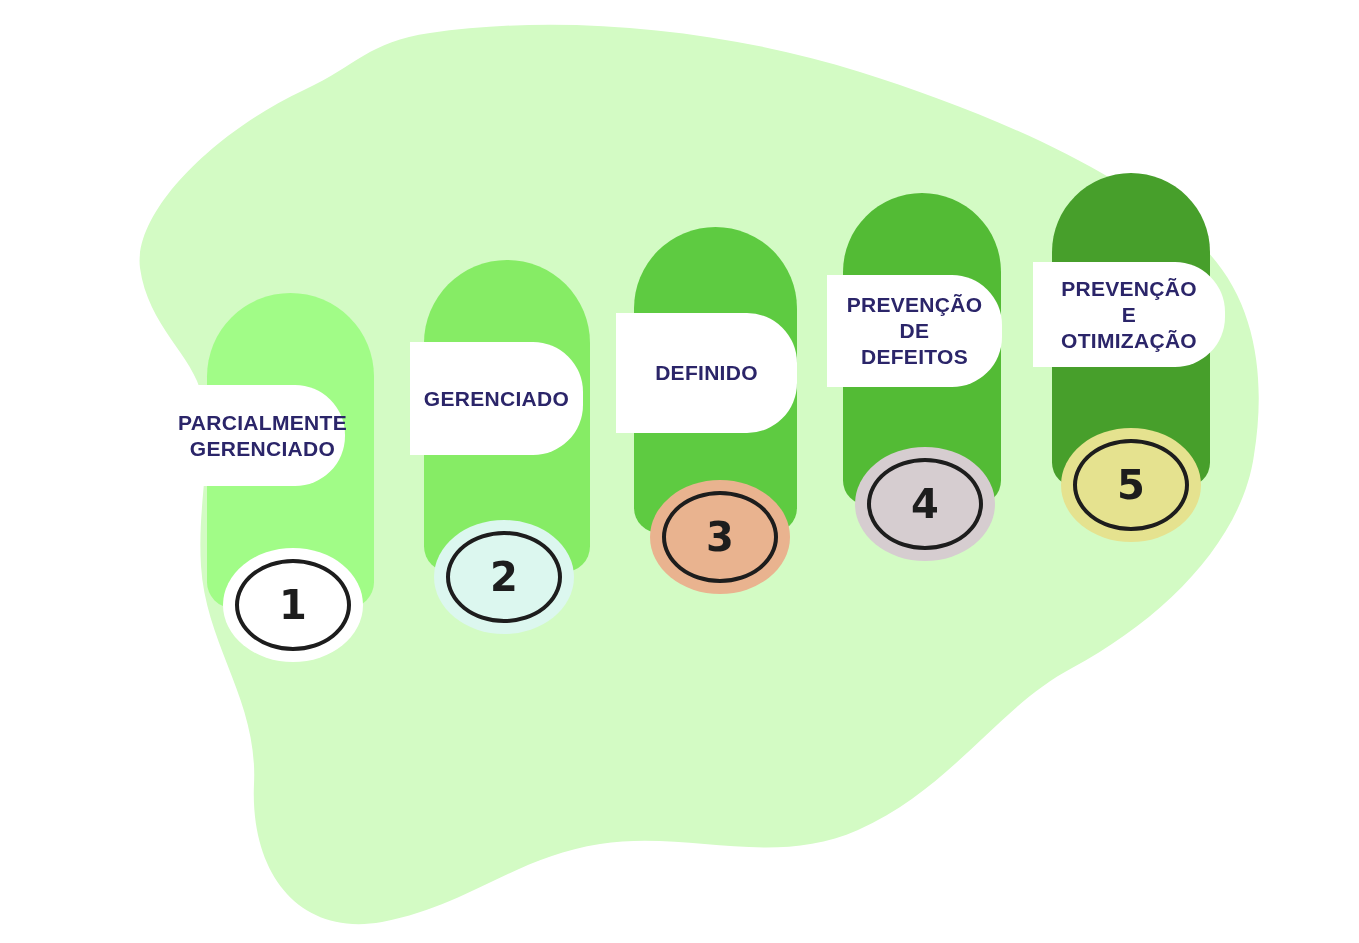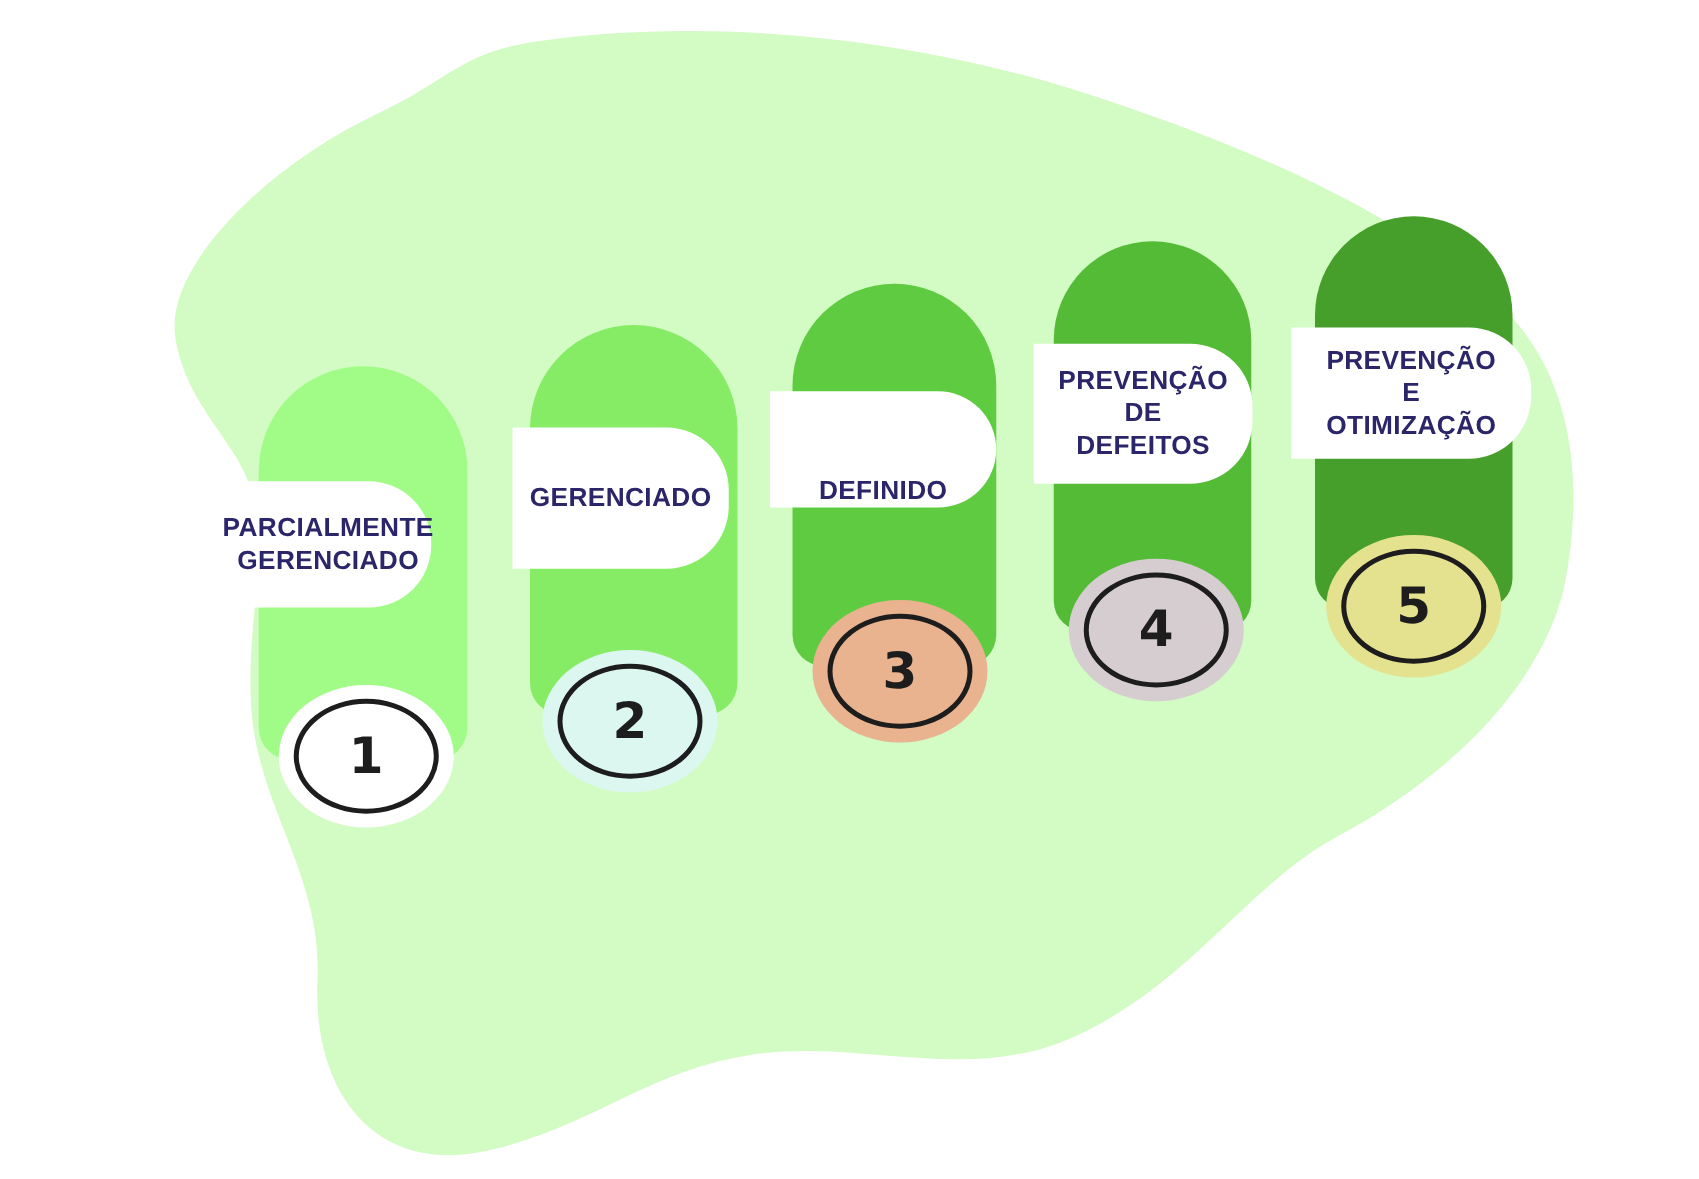--- a/index.html
+++ b/index.html
@@ -22,21 +22,21 @@
     border-radius:0 50px 50px 0;
     display:flex; align-items:center; justify-content:center;
     box-sizing:border-box; text-align:center;
   }
   .card .label {
     font-weight:bold; color:#2b2569; font-size:21px; line-height:26px;
     letter-spacing:0.3px; white-space:pre-line;
   }
   .k1 { left:120px;  top:385px; width:225px; height:101px; padding-left:60px; }
   .k2 { left:410px;  top:342px; width:173px; height:113px; }
-  .k3 { left:616px;  top:313px; width:181px; height:93px;align-items:flex-end; }
+  .k3 { left:616px;  top:313px; width:181px; height:120px; }
   .k4 { left:827px;  top:275px; width:175px; height:112px; }
   .k5 { left:1033px; top:262px; width:192px; height:105px; }
 
   .halo {
     position:absolute; z-index:3; width:140px; height:114px;
     border-radius:50%;
   }
   .h1 { left:223px;  top:548px; background:#ffffff; }
   .h2 { left:434px;  top:520px; background:#dcf7ef; }
   .h3 { left:650px;  top:480px; background:#e9b38f; }

